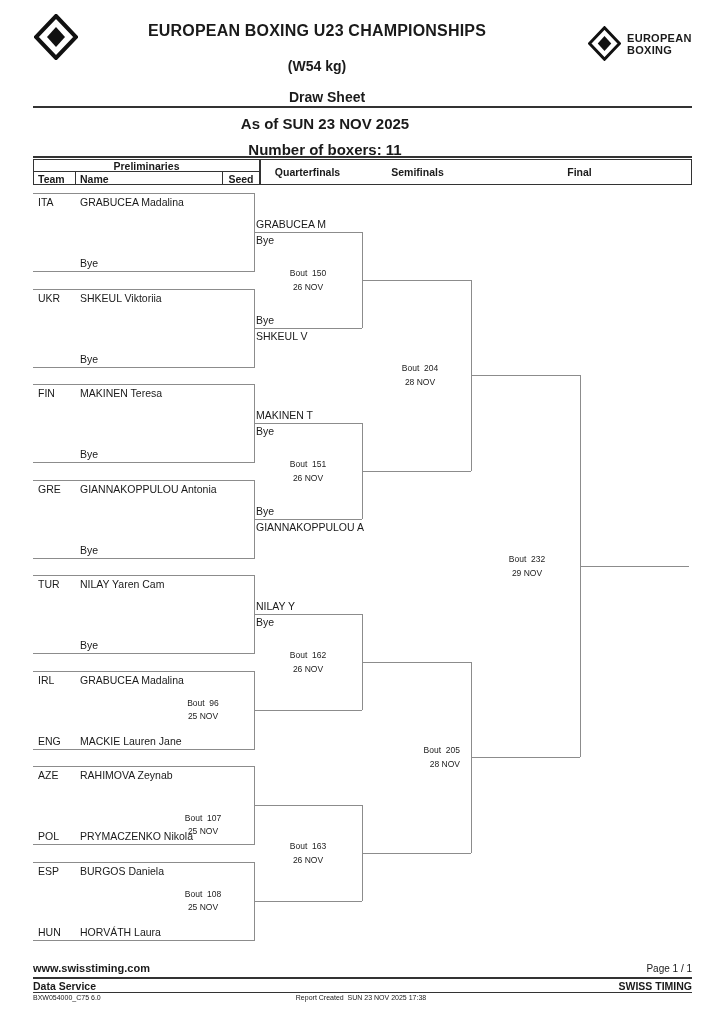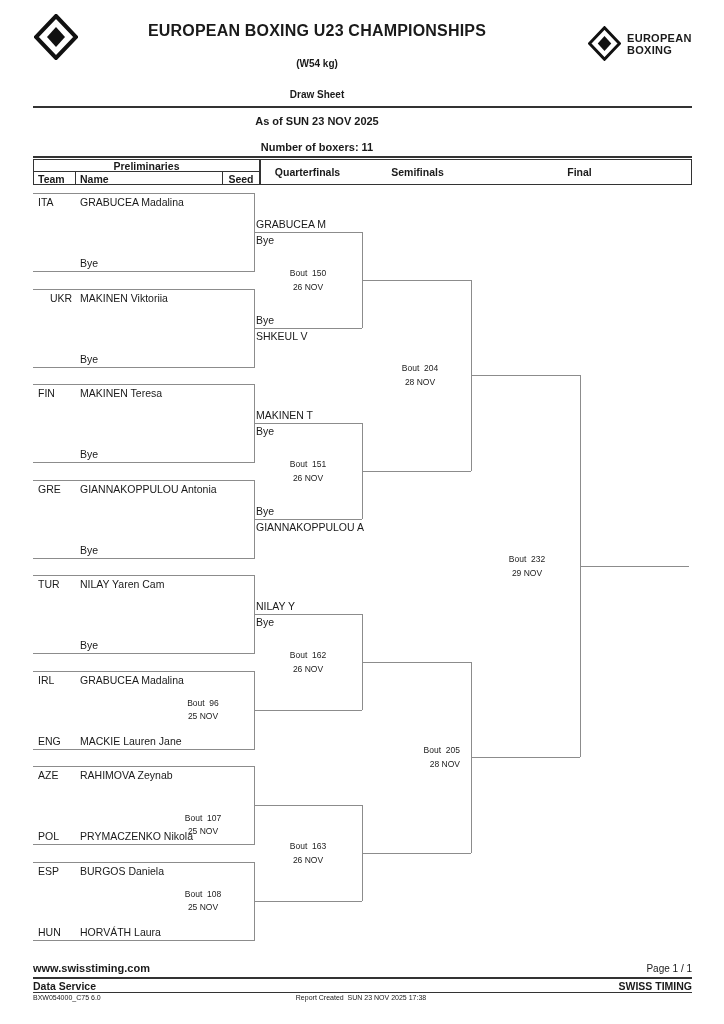--- a/index.html
+++ b/index.html
@@ -4,22 +4,22 @@
 <style>
   html,body{margin:0;padding:0;background:#e8e8e8;}
   .page{
     position:relative;width:724px;height:1024px;margin:0 auto;background:#ffffff;
     font-family:"Liberation Sans",sans-serif;color:#1a1a1a;overflow:hidden;
   }
   .abs{position:absolute;}
   .ctr{left:0;width:634px;text-align:center;}
   .b{font-weight:bold;}
   .title{top:22px;font-size:16px;font-weight:bold;letter-spacing:.2px;}
-  .sub{font-size:10px;font-weight:bold;}
-  .meta{font-size:11px;font-weight:bold;}
+  .sub{font-size:14px;font-weight:bold;}
+  .meta{font-size:15px;font-weight:bold;padding-left:8px;}
   .rule{position:absolute;left:33px;width:659px;background:#333;}
   
   .logo{display:flex;align-items:center;gap:6px;}
   .logo-text-sm{font-size:6.4px;font-weight:bold;letter-spacing:.3px;line-height:7.5px;}
   .logo-text-lg{font-size:10px;font-weight:800;letter-spacing:.4px;line-height:11px;}
   .org-text{font-size:11px;font-weight:800;line-height:12px;letter-spacing:.3px;}
   
   .thbox{position:absolute;border:1px solid #333;box-sizing:border-box;background:transparent;}
   .thlabel{position:absolute;font-size:10.5px;font-weight:bold;}
   
@@ -49,21 +49,21 @@
       <path d="M22 13 L31 23 L22 33 L13 23 Z" fill="#111"></path>
     </svg>
     <div>
       <div class="org-text">EUROPEAN</div>
       <div class="org-text">BOXING</div>
     </div>
   </div>
 
   <div class="abs ctr title">EUROPEAN BOXING U23 CHAMPIONSHIPS</div>
   <div class="abs ctr sub" style="top:58px;">(W54 kg)</div>
-  <div class="abs ctr sub" style="top:89px;">Draw Sheet</div>
+  <div class="abs ctr sub" style="top:89px;padding-left:10px;">Draw Sheet</div>
   <div class="rule" style="top:106px;height:2px;"></div>
   <div class="abs ctr meta" style="top:115px;">As of SUN 23 NOV 2025</div>
   <div class="abs ctr meta" style="top:141px;">Number of boxers: 11</div>
   <div class="rule" style="top:156px;height:2px;"></div>
 
   <div class="thbox" style="left:33px;top:159px;width:227px;height:26px;"></div>
   <div class="thbox" style="left:260px;top:159px;width:432px;height:26px;"></div>
   <div class="abs" style="left:33px;top:171px;width:227px;height:1px;background:#333;"></div>
   <div class="abs" style="left:75px;top:171px;width:1px;height:14px;background:#333;"></div>
   <div class="abs" style="left:222px;top:171px;width:1px;height:14px;background:#333;"></div>
@@ -96,22 +96,22 @@
         M471 662 V853 M471 757 H580"></path>
       <path d="
         M580 375 V757 M580 566 H689"></path>
     </g>
   </svg>
 
   <div class="nm" style="left:38px;top:196px;">ITA</div>
   <div class="nm" style="left:80px;top:196px;">GRABUCEA Madalina</div>
   <div class="nm" style="left:80px;top:257px;">Bye</div>
 
-  <div class="nm" style="left:38px;top:292px;margin-left:12px;">UKR</div>
-  <div class="nm" style="left:80px;top:292px;">MAKINEN Viktoriia</div>
+  <div class="nm" style="left:38px;top:292px;">UKR</div>
+  <div class="nm" style="left:80px;top:292px;">SHKEUL Viktoriia</div>
   <div class="nm" style="left:80px;top:353px;">Bye</div>
 
   <div class="nm" style="left:38px;top:387px;">FIN</div>
   <div class="nm" style="left:80px;top:387px;">MAKINEN Teresa</div>
   <div class="nm" style="left:80px;top:448px;">Bye</div>
 
   <div class="nm" style="left:38px;top:483px;">GRE</div>
   <div class="nm" style="left:80px;top:483px;">GIANNAKOPPULOU Antonia</div>
   <div class="nm" style="left:80px;top:544px;">Bye</div>
 

